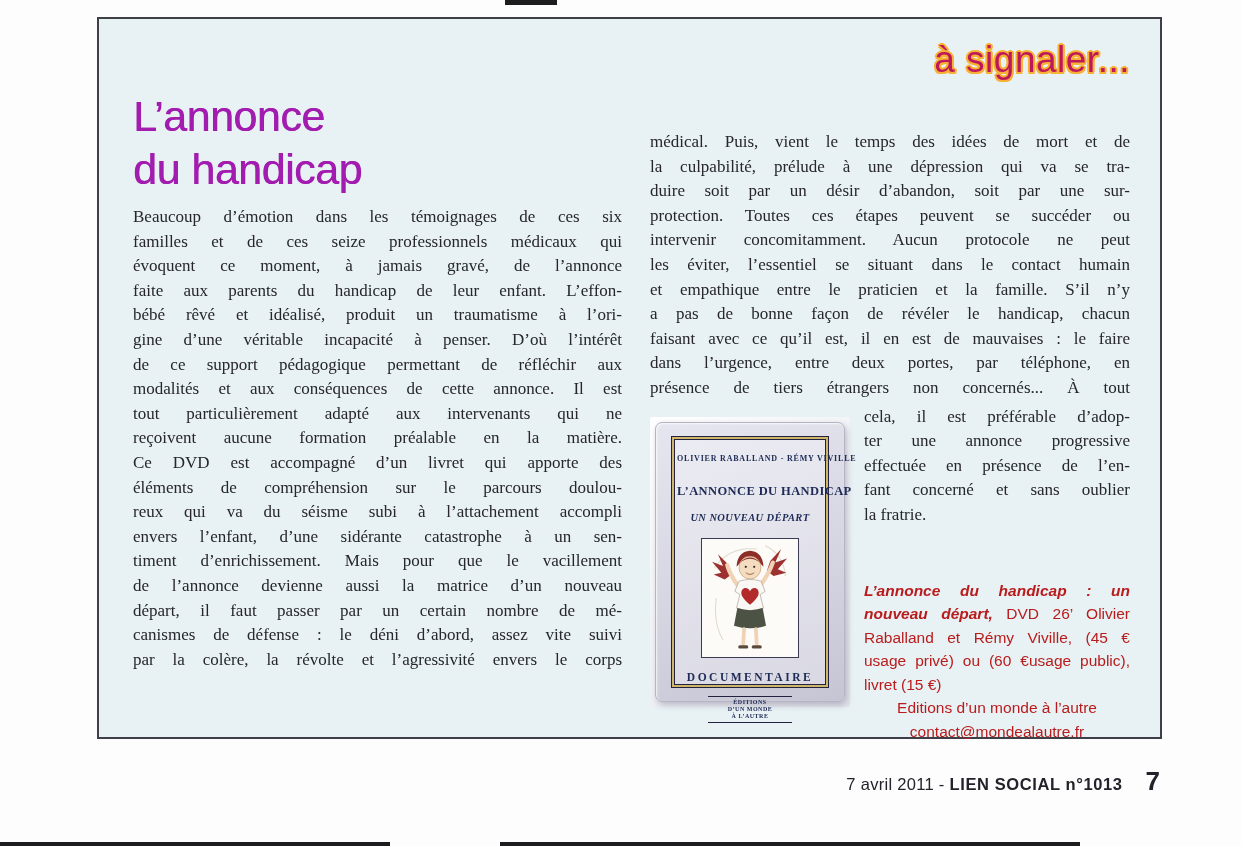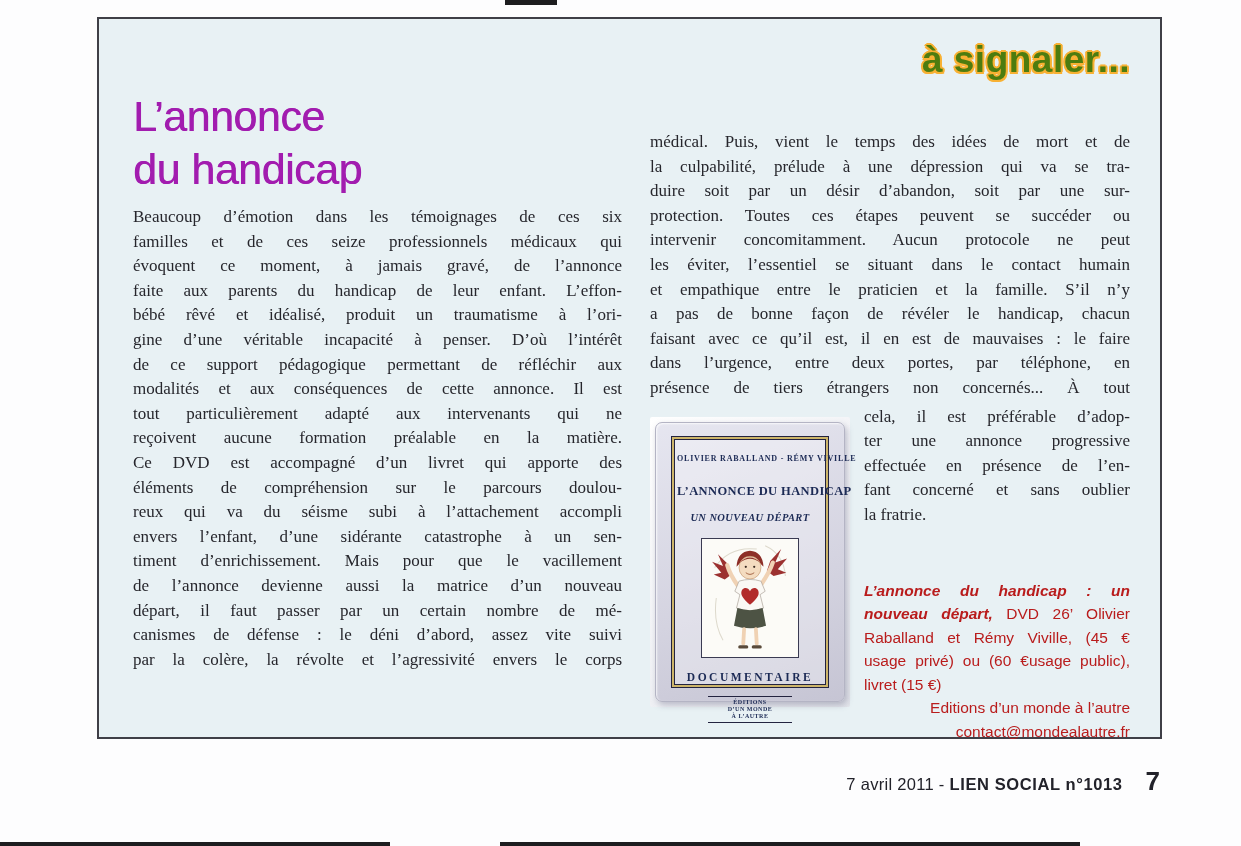--- a/index.html
+++ b/index.html
@@ -20,23 +20,23 @@
     width: 1065px; height: 722px;
     background: #e8f1f4;
     border: 2px solid #3f3f47;
   }
 
   
   .signal {
     position: absolute;
     top: 20px; right: 30px;
     font-size: 37px;
-    font-weight: bold;
+    font-weight: normal;
     letter-spacing: 0.5px;
-    color: #4d7c0f;
+    color: #be185d;
     text-shadow:
       -2px 0 0 #f8b133, 2px 0 0 #f8b133,
       0 -2px 0 #f8b133, 0 2px 0 #f8b133,
       -1.5px -1.5px 0 #f8b133, 1.5px -1.5px 0 #f8b133,
       -1.5px 1.5px 0 #f8b133, 1.5px 1.5px 0 #f8b133;
   }
 
   
   .article-title {
     position: absolute;
@@ -142,21 +142,21 @@
   
   .caption {
     margin-top: 51px;
     font-family: "Liberation Sans", sans-serif;
     font-size: 15.5px;
     line-height: 23.5px;
     color: #b91c1c;
   }
   .caption-p { text-align: justify; }
   .cap-title { font-weight: bold; font-style: italic; }
-  .caption-line { text-align: right; }
+  .caption-line { text-align: center; }
 
   
   .footer {
     position: absolute;
     top: 766px; right: 81px;
     display: flex; align-items: baseline; gap: 23px;
     color: #22222a;
   }
   .footer-text { font-size: 16.5px; letter-spacing: 0.3px; }
   .footer-text b { font-weight: bold; letter-spacing: 0.6px; }

